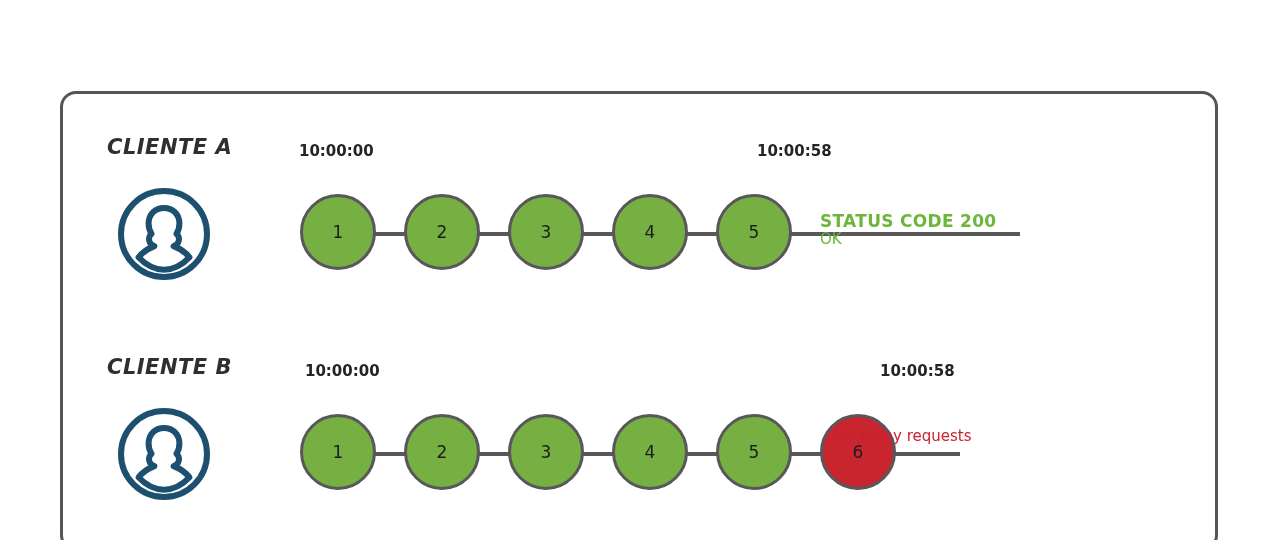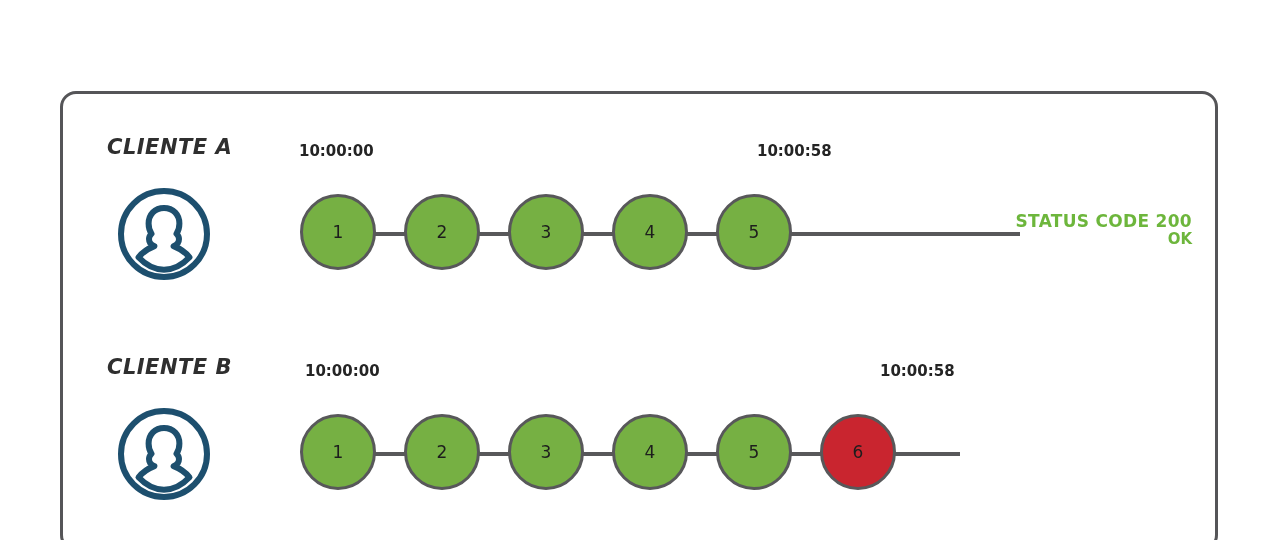--- a/index.html
+++ b/index.html
@@ -110,35 +110,35 @@
   .tail {
     position: absolute;
     top: 38px;
     height: 4px;
     background: #58585a;
   }
 
   
   .status {
     position: absolute;
-    text-align: right;
+    text-align: left;
     font-family: "DejaVu Sans", sans-serif;
     white-space: nowrap;
     line-height: 1.18;
   }
   .status .l1 {
     display: block;
     font-size: 17px;
     font-weight: 600;
     letter-spacing: 0.3px;
   }
   .status .l2 {
     display: block;
     font-size: 15px;
-    font-weight: 700;
+    font-weight: 400;
   }
   .status.green { color: #6db63c; }
   .status.red   { color: #cb2030; }
 </style>
 </head>
 <body>
 
 <div id="canvas">
 
   <div class="frame"></div>
@@ -213,16 +213,17 @@
         <div class="tail" style="left: 592px; width: 68px;"></div>
         <div class="node ok" style="left: 0px;">1</div>
         <div class="node ok" style="left: 104px;">2</div>
         <div class="node ok" style="left: 208px;">3</div>
         <div class="node ok" style="left: 312px;">4</div>
         <div class="node ok" style="left: 416px;">5</div>
         <div class="node err" style="left: 520px;">6</div>
       </div>
 
     <div class="status red" style="left:830px; top:82px; width:390px;">
+      <span class="l2">Too many requests</span>
     </div>
   </div>
 
 </div>
 
 </body></html>

